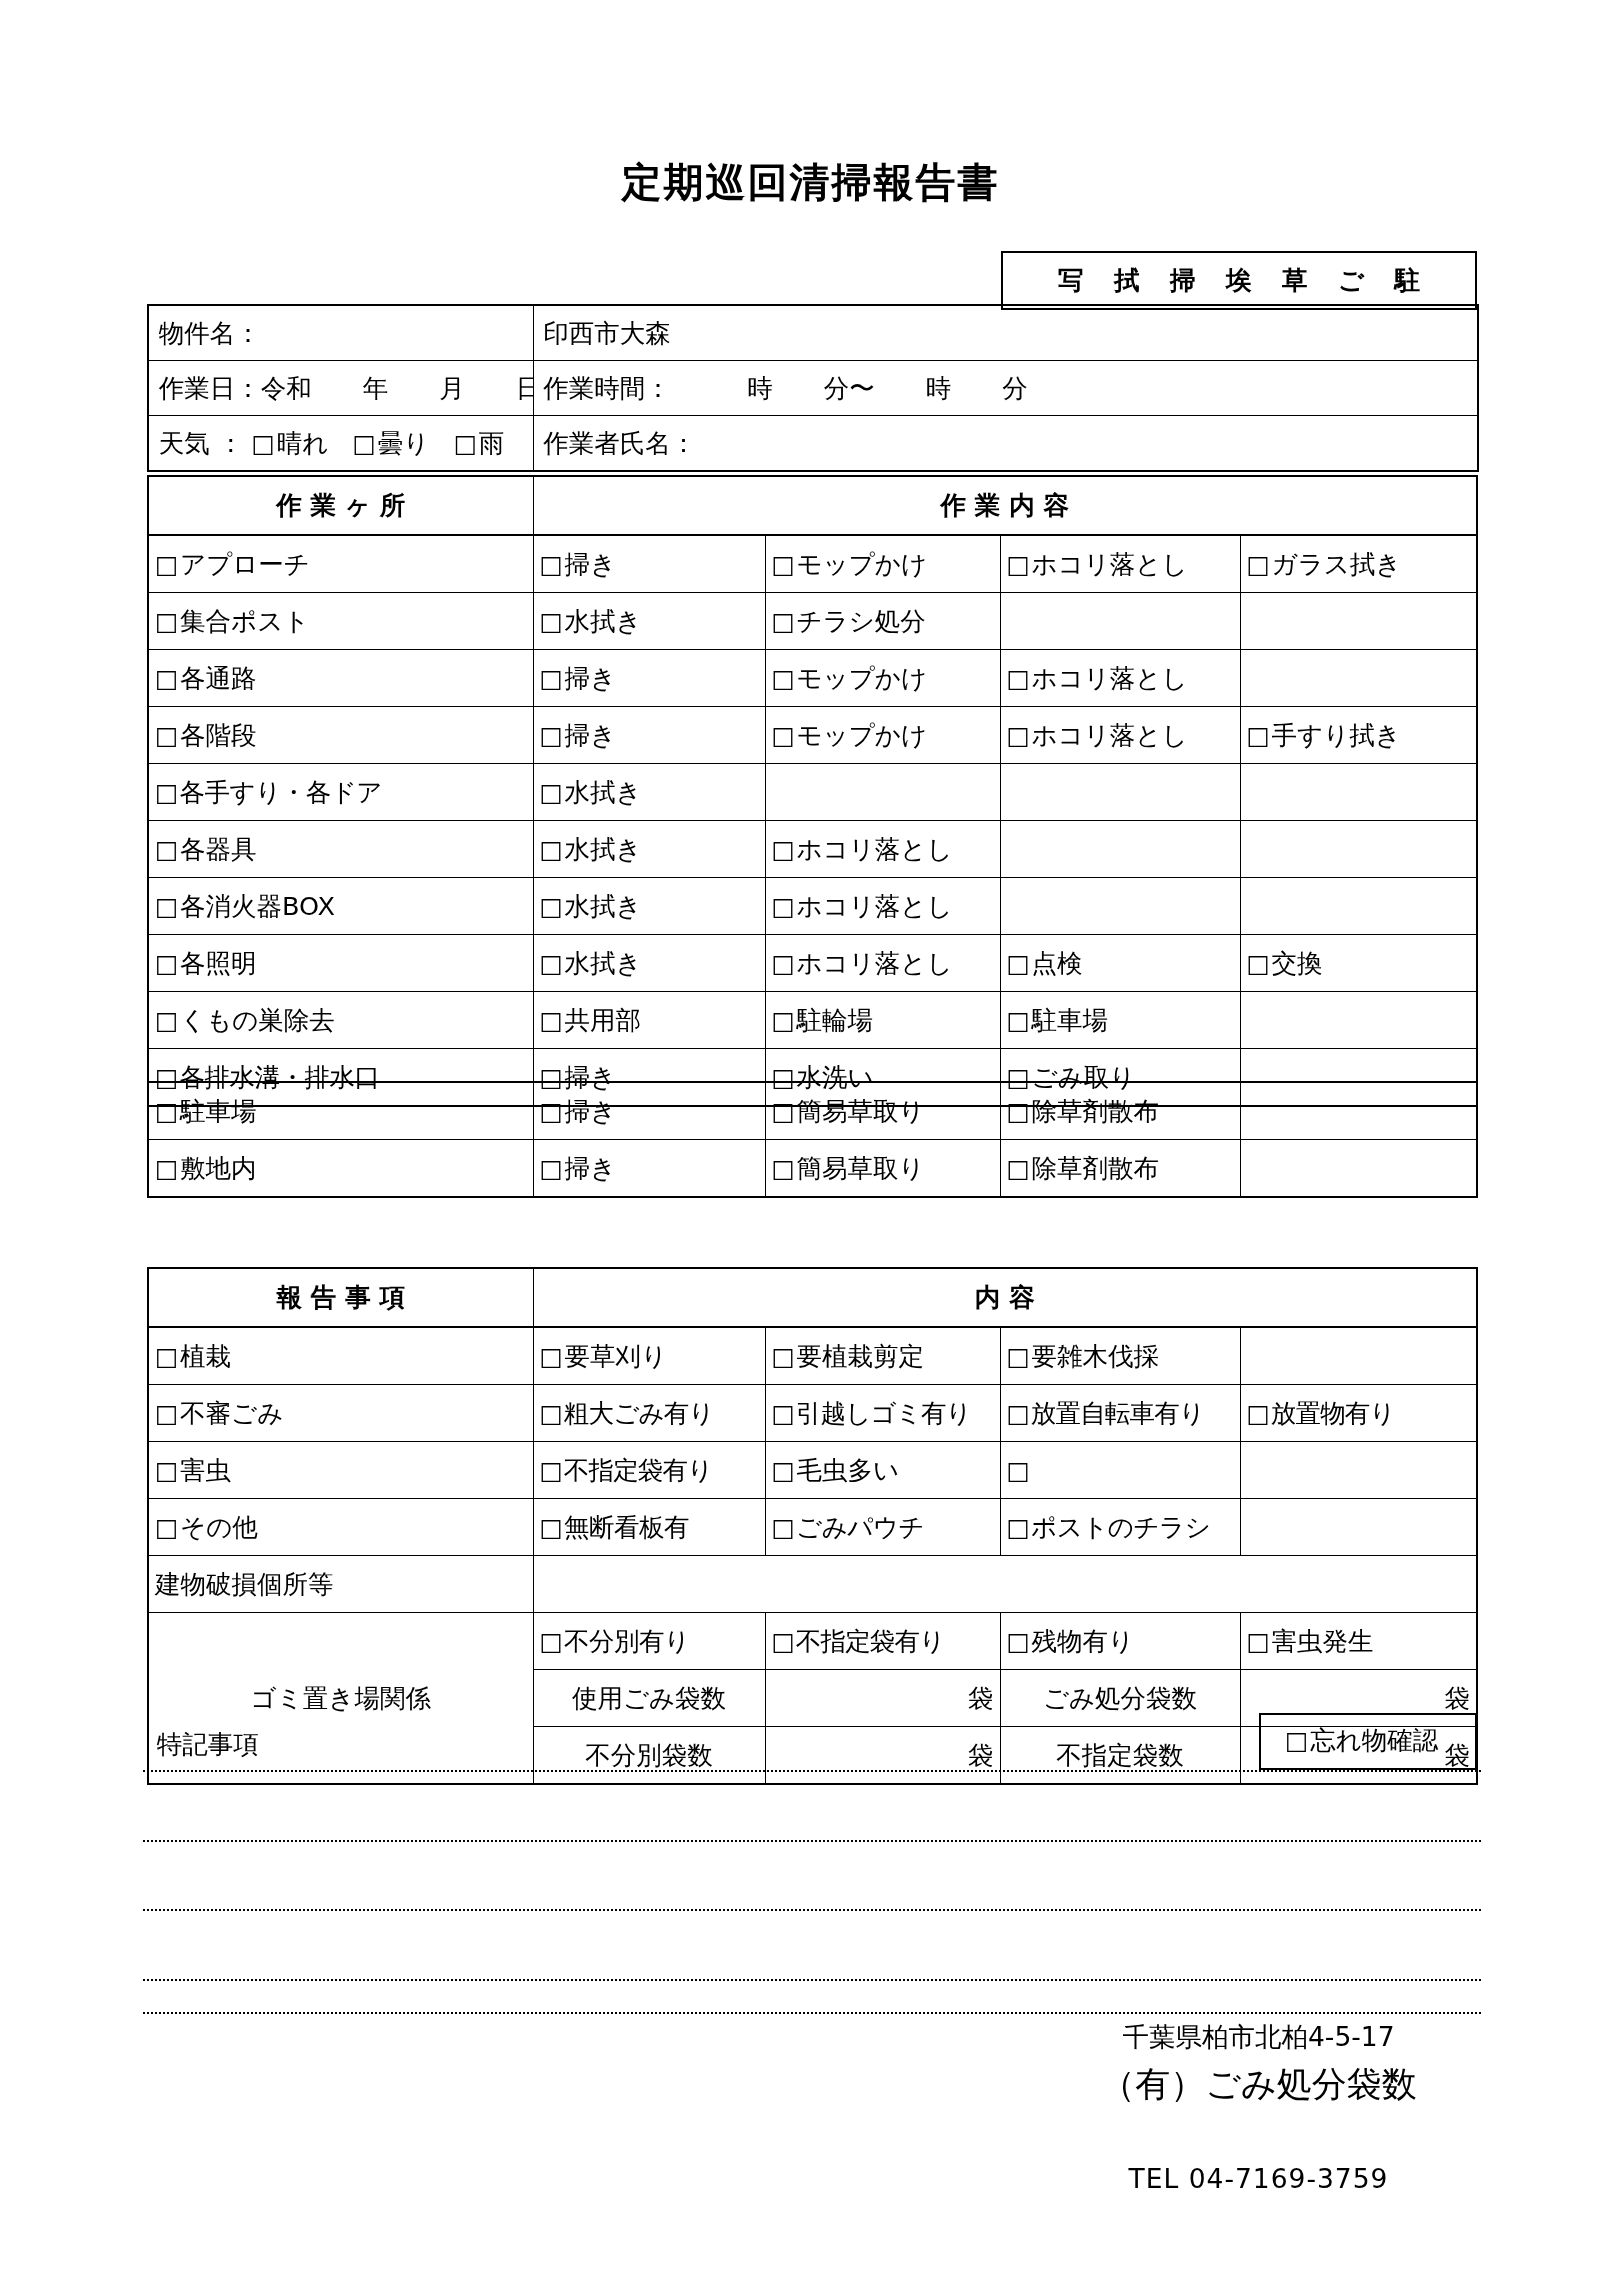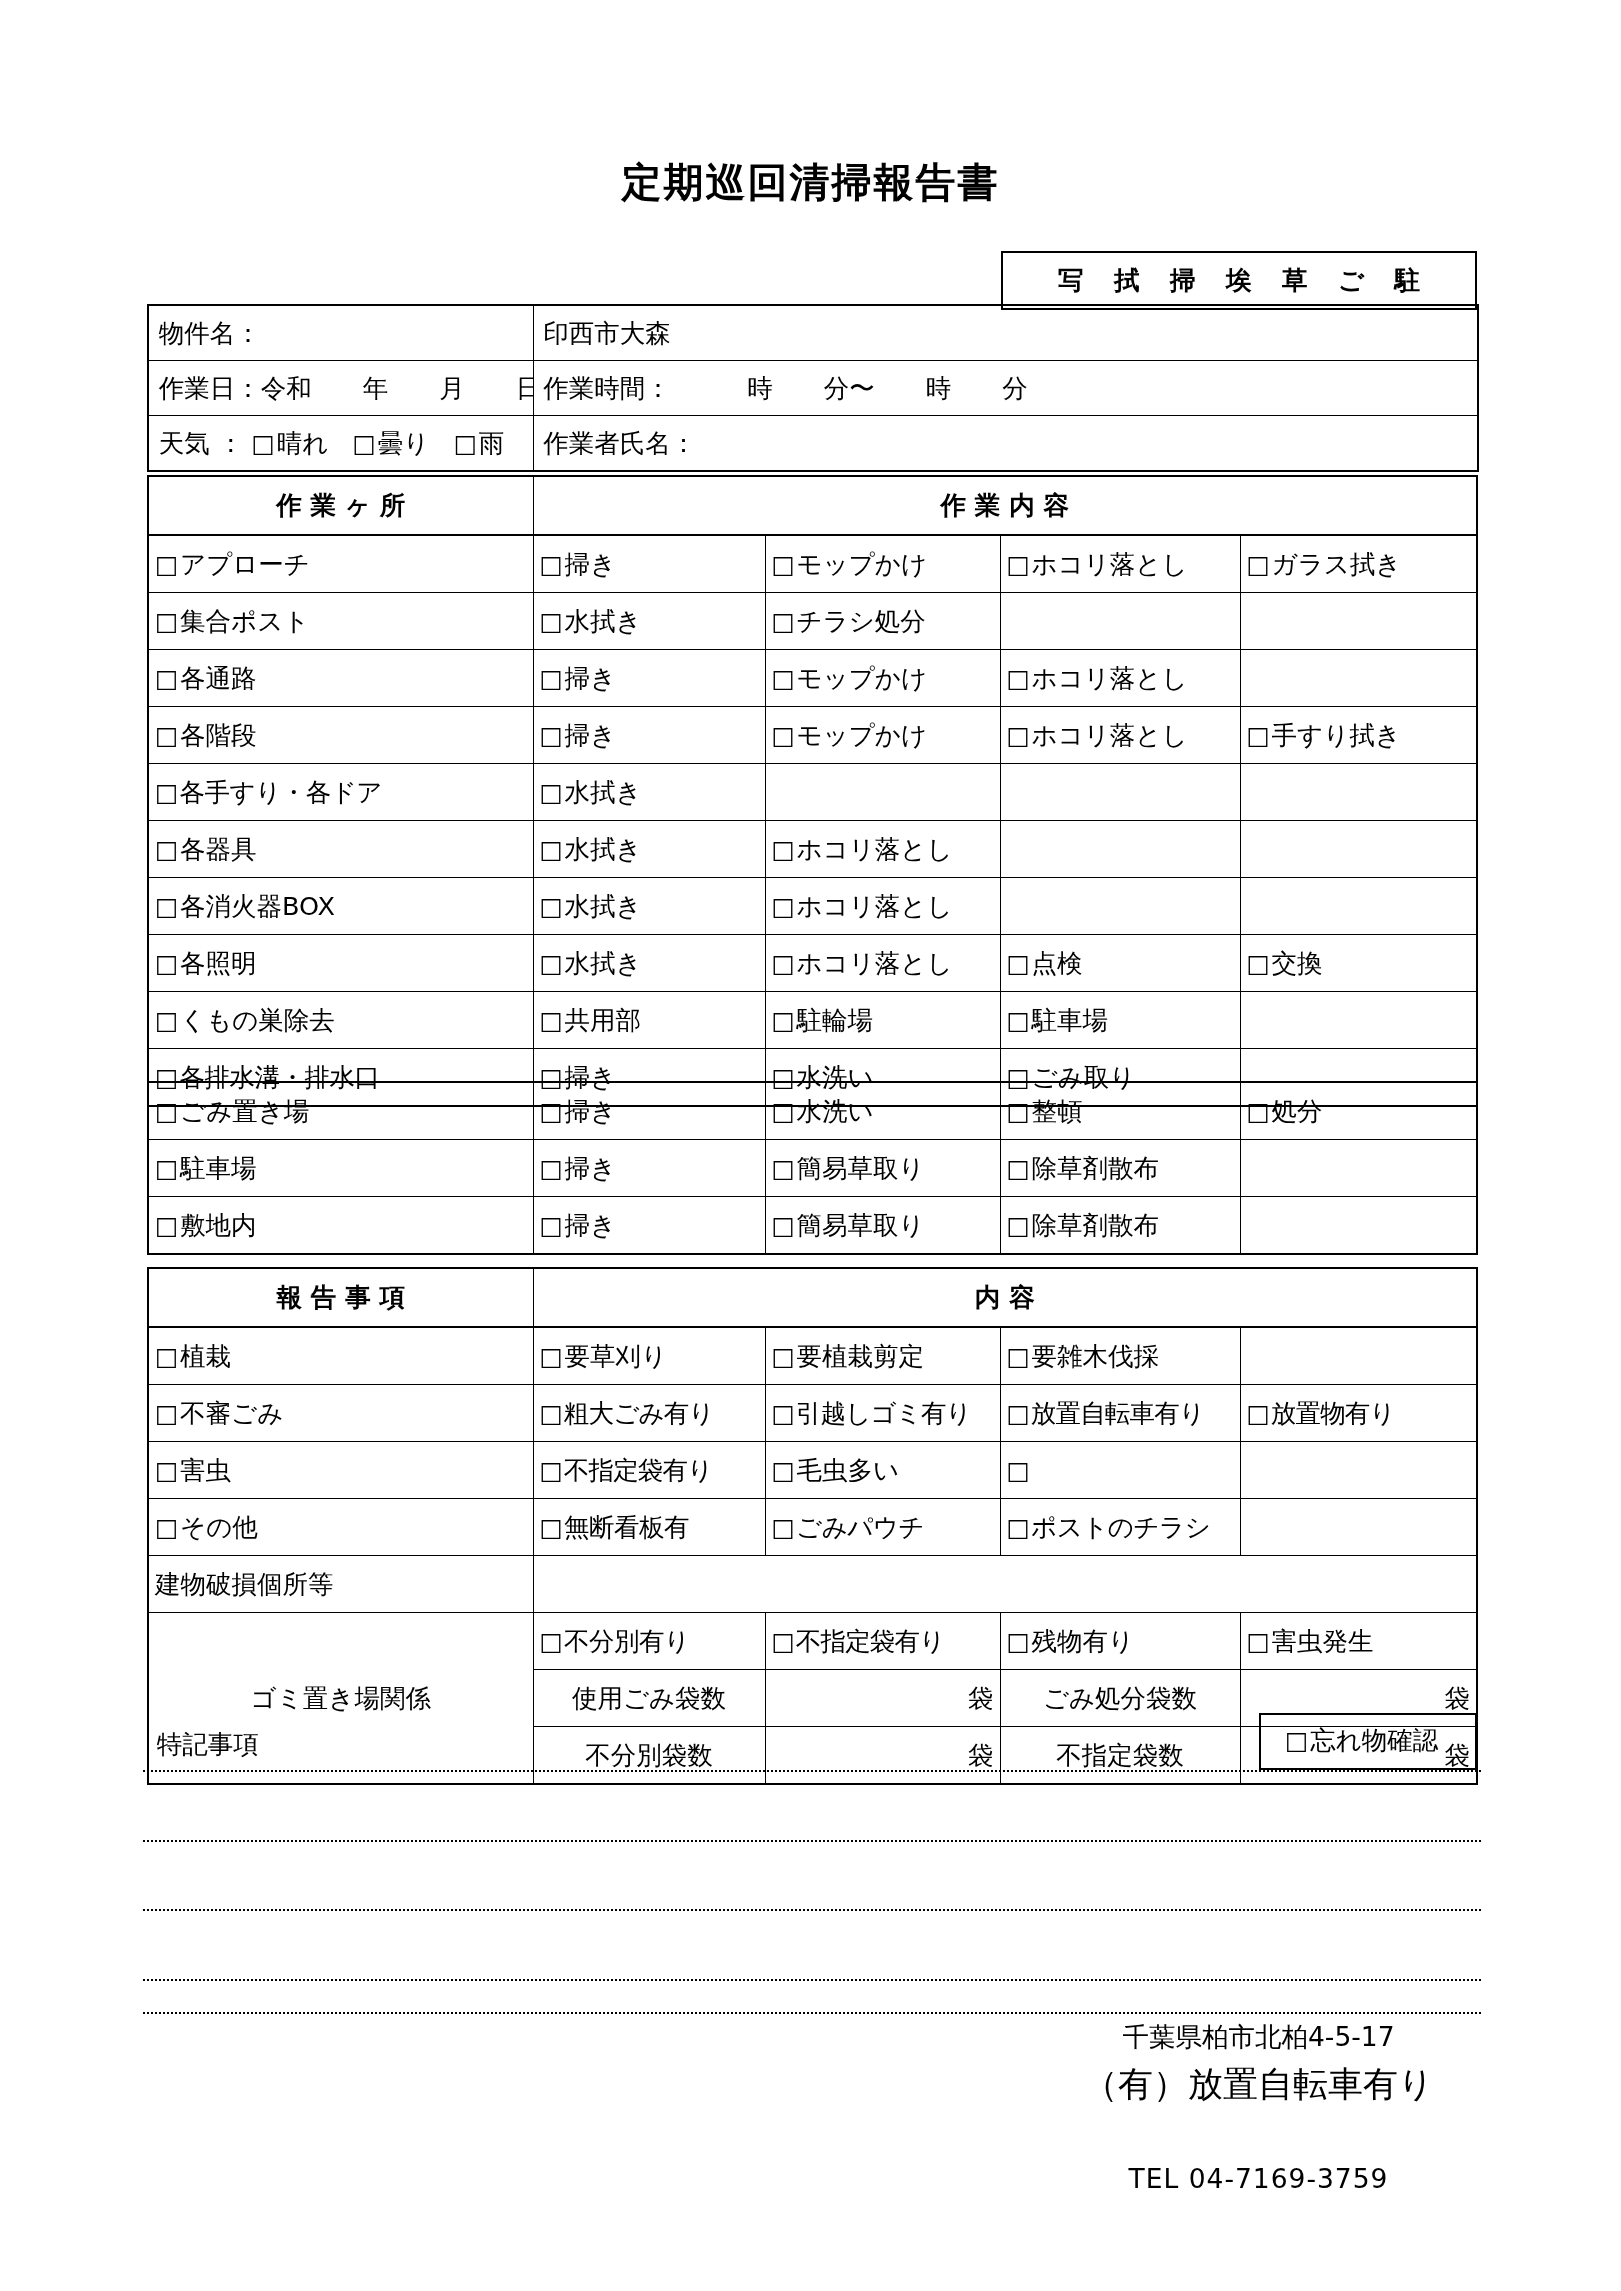--- a/index.html
+++ b/index.html
@@ -284,27 +284,20 @@
 
   <table class="tbl" id="waste-table">
     <colgroup>
       <col style="width:385px">
       <col style="width:232px">
       <col style="width:235px">
       <col style="width:240px">
       <col style="width:237px">
     </colgroup>
     <tbody>
-        <tr>
-      <td class="cb">ごみ置き場</td>
-      <td class="cb">掃き</td>
-      <td class="cb">水洗い</td>
-      <td class="cb">整頓</td>
-      <td class="cb">処分</td>
-    </tr>
     <tr>
       <td class="cb">駐車場</td>
       <td class="cb">掃き</td>
       <td class="cb">簡易草取り</td>
       <td class="cb">除草剤散布</td>
       <td></td>
     </tr>
     <tr>
       <td class="cb">敷地内</td>
       <td class="cb">掃き</td>
@@ -390,17 +383,17 @@
     <div id="forget-box" class="cb">忘れ物確認</div>
   </div>
 
   <div class="dotline" style="top:1770px"></div>
   <div class="dotline" style="top:1840px"></div>
   <div class="dotline" style="top:1909px"></div>
   <div class="dotline" style="top:1979px"></div>
   <div class="dotline" style="top:2012px"></div>
 
   <div class="footer" id="foot-address">千葉県柏市北柏4-5-17</div>
-  <div class="footer" id="foot-company">（有）放置自転車有り</div>
+  <div class="footer" id="foot-company">（有）ごみ処分袋数</div>
   <div class="footer" id="foot-tel">TEL  04-7169-3759</div>
 
 </div>
 
 
 </body></html>

